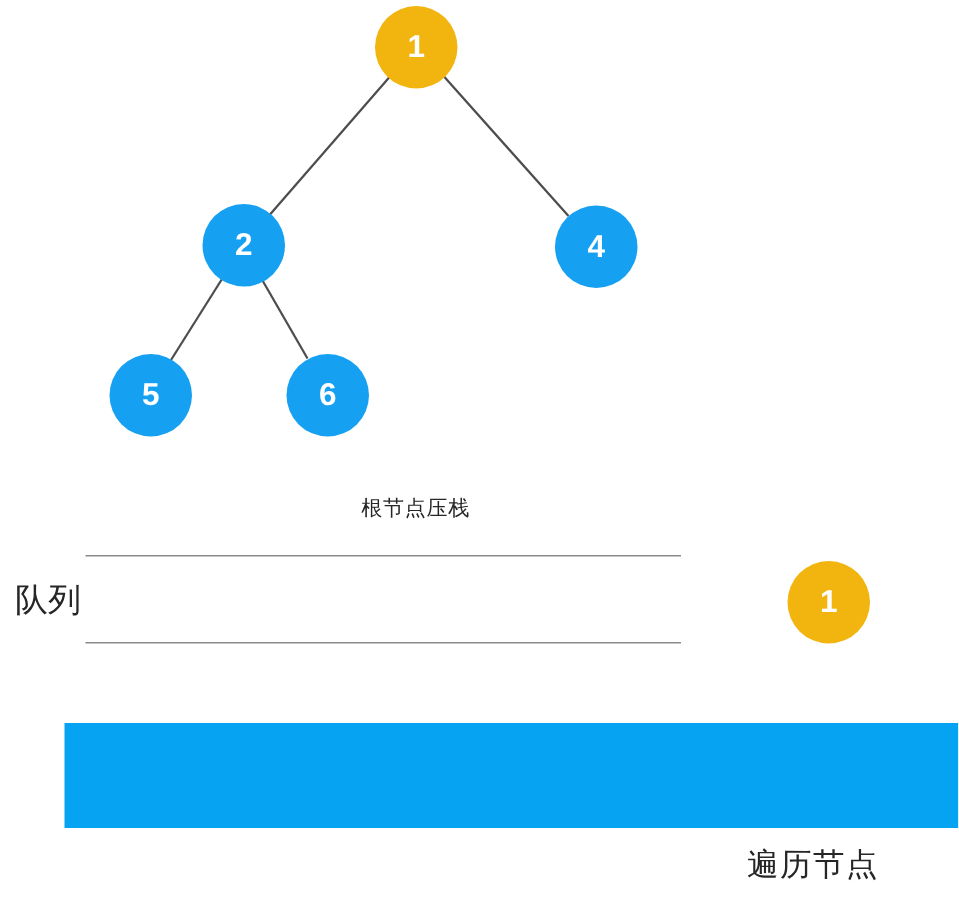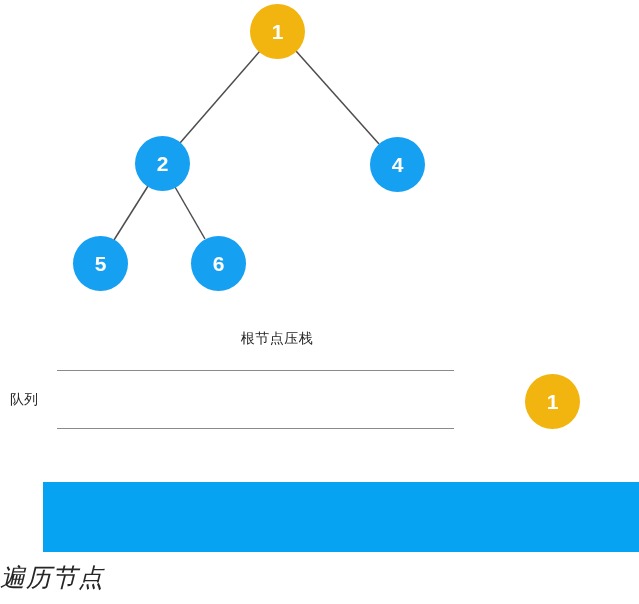--- a/index.html
+++ b/index.html
@@ -43,21 +43,21 @@
     left: 0; top: 327px;
     width: 554px;
     text-align: center;
     font-size: 14px;
     line-height: 22px;
     letter-spacing: 0.5px;
   }
   #queue-label {
     position: absolute;
     left: 10px; top: 388px;
-    font-size: 14px;
+    font-size: 22px;
     line-height: 23px;
   }
   .queue-line {
     position: absolute;
     left: 57px;
     width: 397px;
     height: 0;
     border-top: 1px solid #8a8a8a;
   }
   #queue-line-top { top: 370px; }
@@ -65,25 +65,24 @@
 
   #traversal-bar {
     position: absolute;
     left: 43px; top: 482px;
     width: 596px; height: 70px;
   }
   #traversal-label {
     position: absolute;
     left: 0; top: 563px;
     width: 586px;
-    text-align: left;
-    font-size: 25px;
+    text-align: right;
+    font-size: 21px;
     line-height: 28px;
     letter-spacing: 1px;
-    font-style: italic;
   }
 </style>
 </head>
 <body>
 
 <div id="canvas">
 
   <svg id="edges" viewBox="0 0 639 604" xmlns="http://www.w3.org/2000/svg">
     <line x1="260" y1="51" x2="180" y2="143" stroke-width="1.5" style="stroke: rgb(77, 77, 77);"></line>
     <line x1="296" y1="51" x2="379" y2="144" stroke-width="1.5" style="stroke: rgb(77, 77, 77);"></line>

